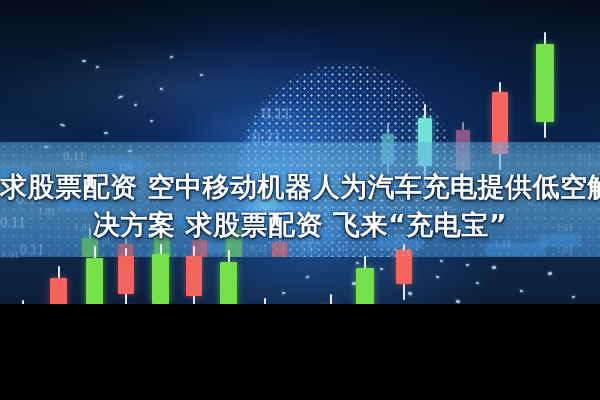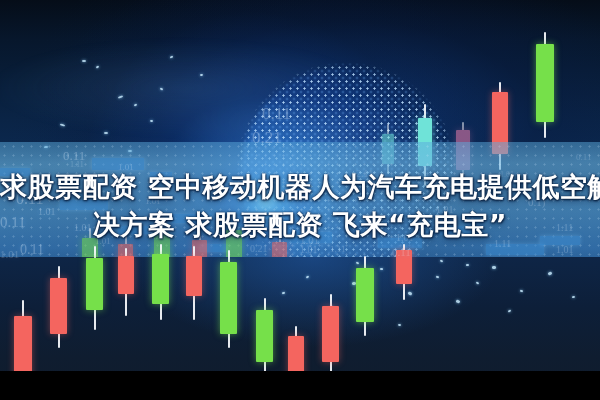--- a/index.html
+++ b/index.html
@@ -3,21 +3,21 @@
 <meta charset="utf-8">
 <style>
   html, body {
     margin: 0;
     padding: 0;
     background: #000;
   }
   #stage {
     position: relative;
     width: 600px;
-    height: 371px;
+    height: 304px;
     overflow: hidden;
     font-family: "Liberation Sans", sans-serif;
     background: #404040;
     text-decoration: underline;
   }
 
   
   .layer { position: absolute; left: 0; top: 0; width: 600px; height: 400px; }
 
   #sky {

